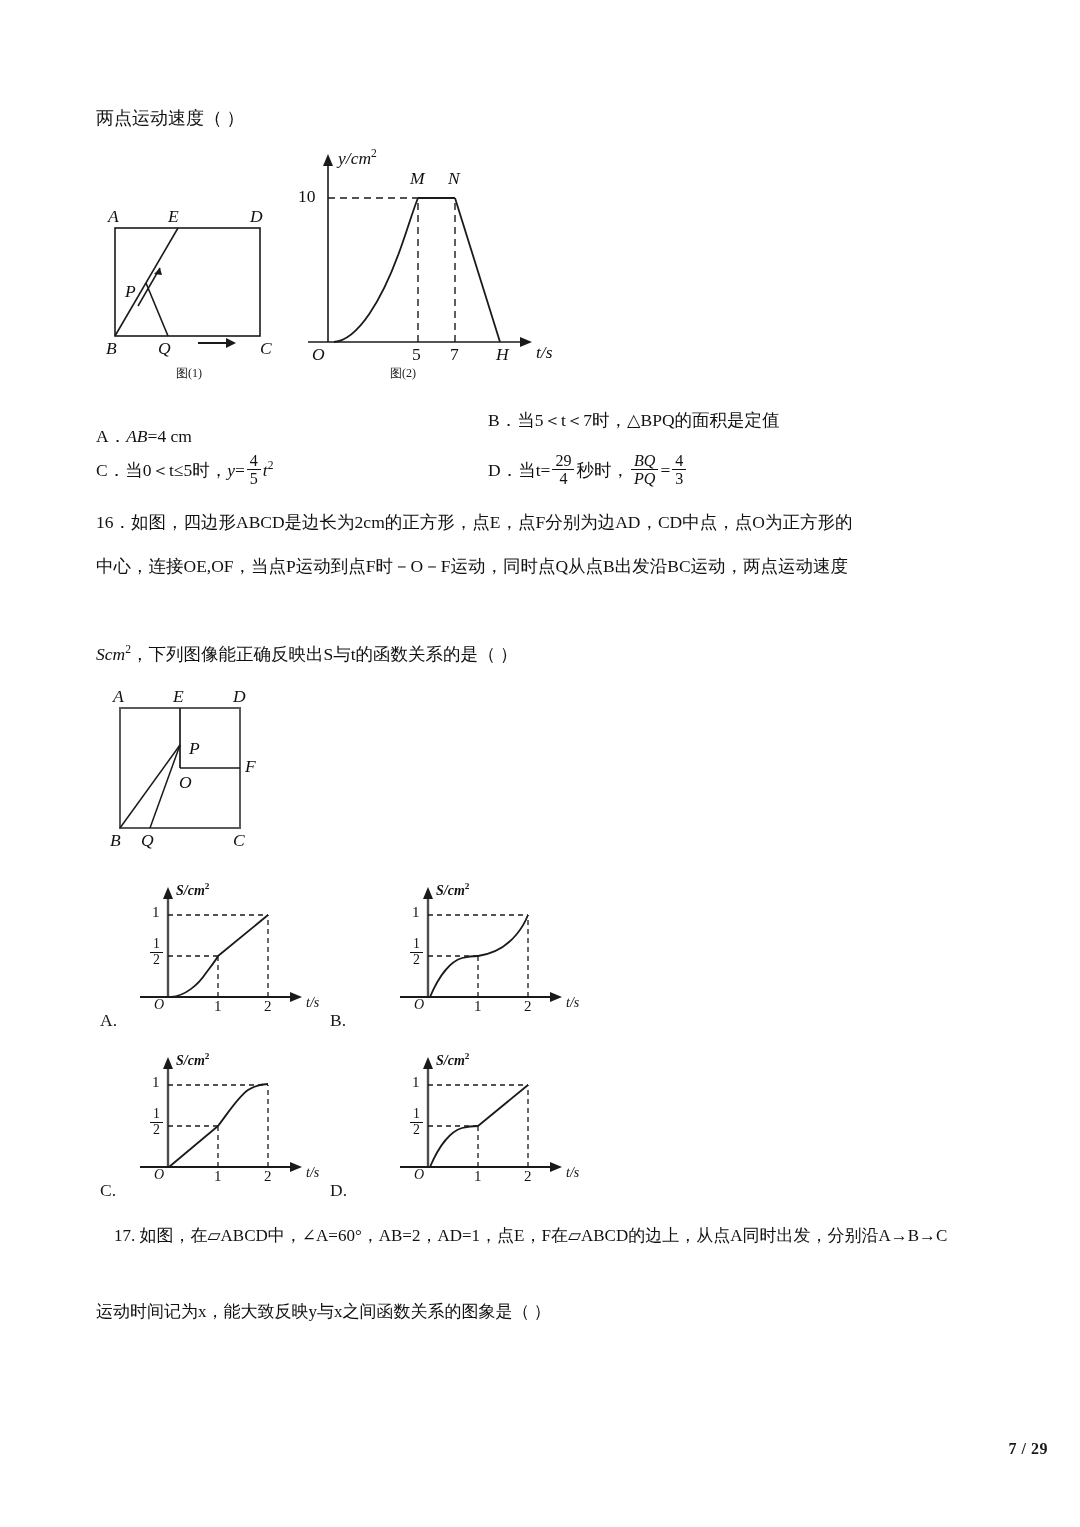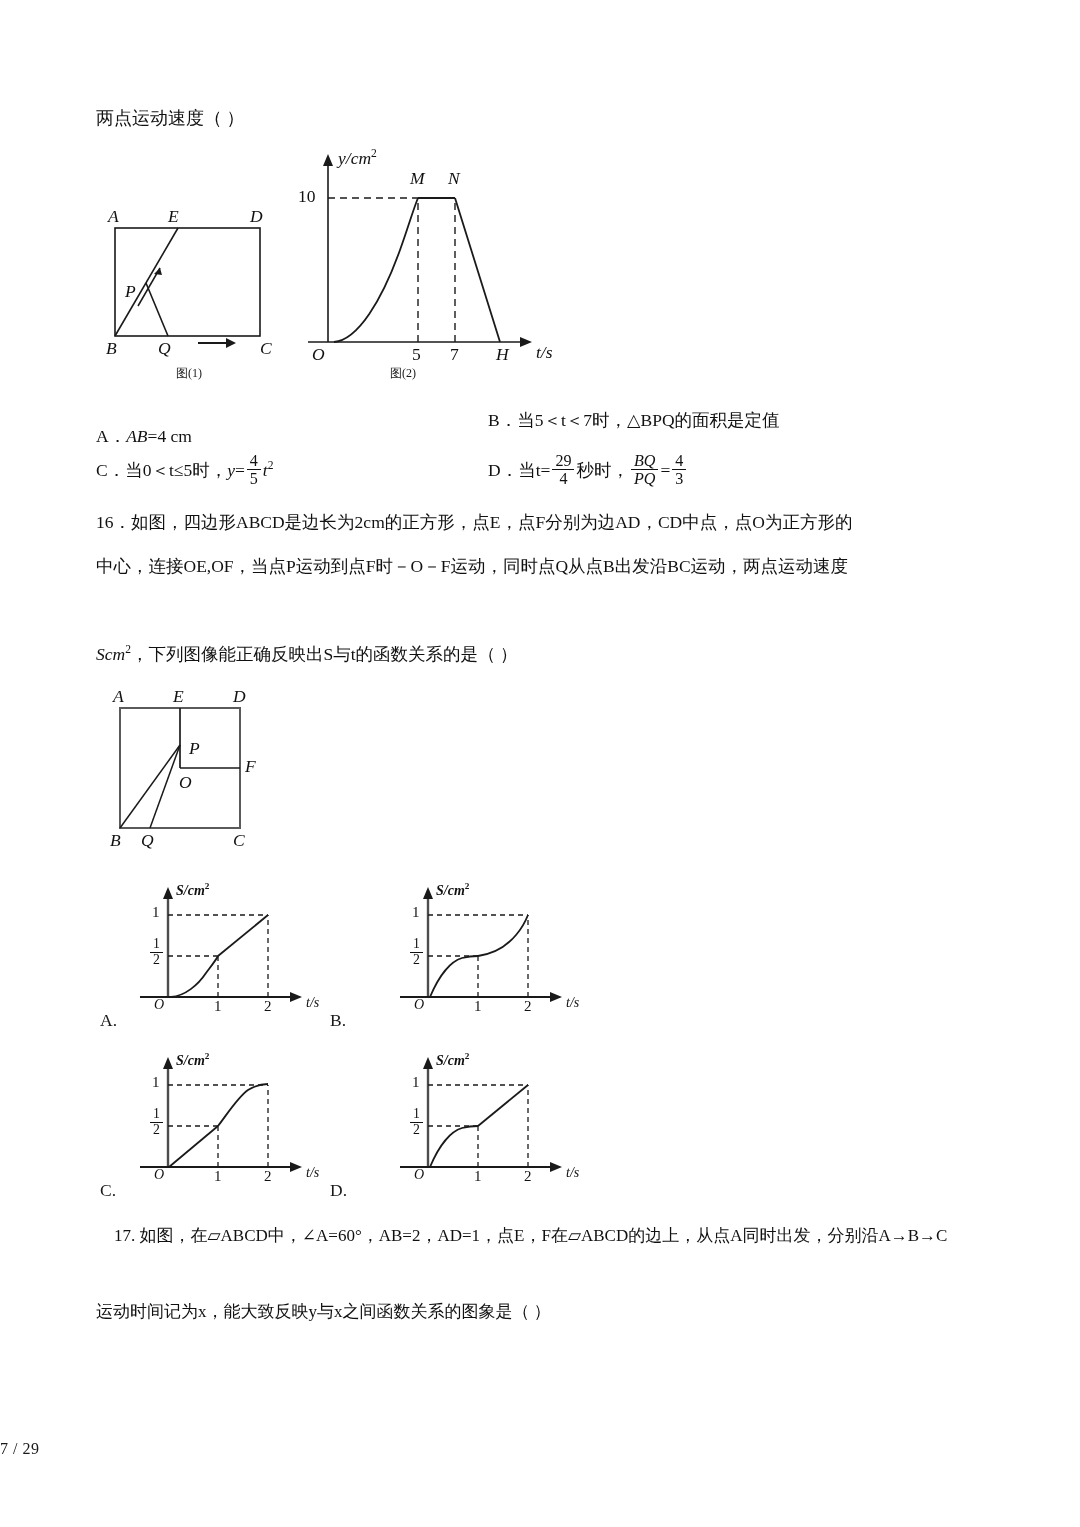--- a/index.html
+++ b/index.html
@@ -48,23 +48,24 @@
   .fig { position: absolute; }
   .fig svg { display: block; overflow: visible; }
   .figcap {
     position: absolute;
     font-size: 12px;
     white-space: nowrap;
   }
   .footer {
     position: absolute;
     width: 1048px;
-    text-align: left;
+    text-align: right;
     font-size: 16px;
     letter-spacing: 0.5px;
+    font-weight: bold;
   }
   .optlab {
     position: absolute;
     font-size: 17.5px;
   }
 </style>
 </head>
 <body>
 
 <div class="page">

